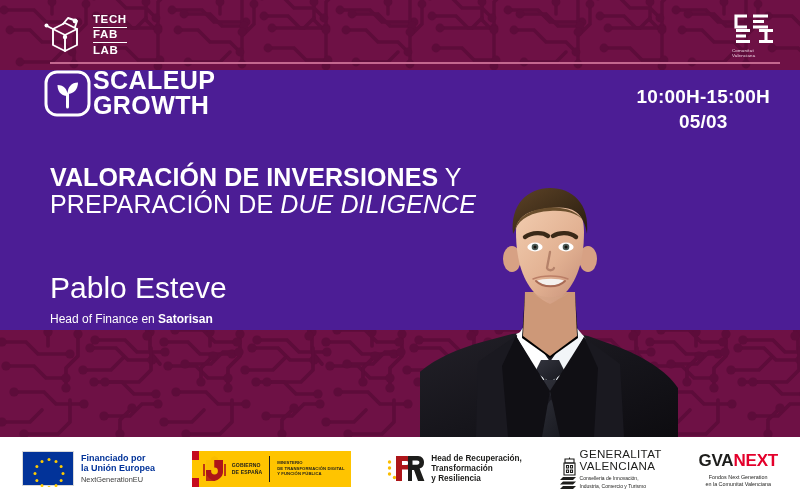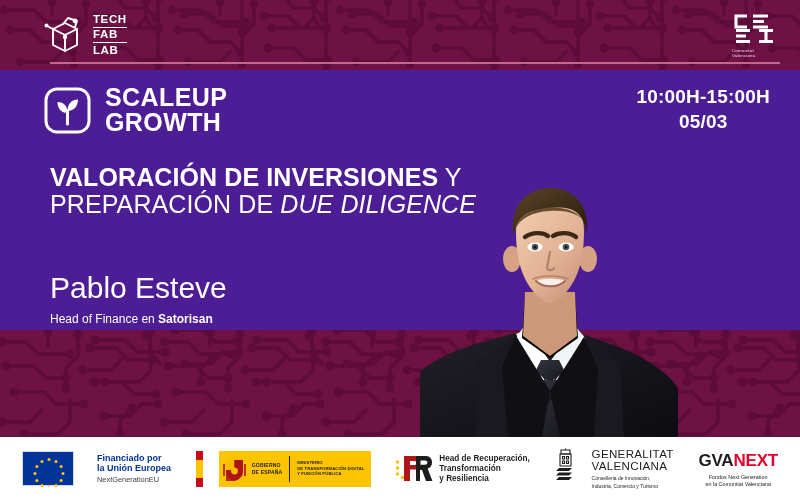--- a/index.html
+++ b/index.html
@@ -61,22 +61,22 @@
 
   .rule {
     position:absolute; left:50px; top:62px;
     width:730px; height:1.6px;
     background:#c4678f;
     z-index:6;
   }
 
   
   .scaleup {
-    position:absolute; left:44px; top:85px;
-    display:flex; align-items:center; gap:14px;
+    position:absolute; left:44px; top:68px;
+    display:flex; align-items:center; gap:2px;
     z-index:5;
   }
   .scaleup-mark { width:47px; height:47px; }
   .scaleup-words {
     color:#ffffff;
     font-weight:bold;
     font-size:25px;
     line-height:25px;
     letter-spacing:.4px;
   }
@@ -135,21 +135,21 @@
   .footer {
     position:absolute; left:0; top:437px;
     width:800px; height:63px;
     background:#ffffff;
     z-index:8;
     display:flex;
     align-items:center;
     justify-content:space-between;
     padding:0 22px;
   }
-  .flogo { display:flex; align-items:center;gap:16px; }
+  .flogo { display:flex; align-items:center; }
 
   .eu-flag {
     width:52px; height:35px; background:#023399;
     position:relative; flex:none;
     border:1px solid #d9d9d9;
   }
   .eu-text {
     margin-left:7px;
     color:#023399;
     font-weight:bold;
@@ -185,21 +185,21 @@
     font-weight:bold; letter-spacing:.1px; white-space:nowrap;
   }
 
   .prtr { display:flex; align-items:center; gap:6px; }
   .prtr-mark { width:38px; height:31px; flex:none; }
   .prtr-text {
     color:#1d1d1b; font-weight:bold;
     font-size:8.2px; line-height:10px; white-space:nowrap;
   }
 
-  .gva { display:flex; align-items:flex-start; }
+  .gva { display:flex; align-items:flex-end; }
   .gva-mark { width:21px; height:33px; flex:none; }
   .gva-t1 {
     color:#1d1d1b; font-size:11.6px; line-height:12.6px;
     letter-spacing:.3px; white-space:nowrap;
   }
   .gva-t2 {
     color:#1d1d1b; font-size:5px; line-height:6.4px;
     margin-top:2px; white-space:nowrap;
   }
 

